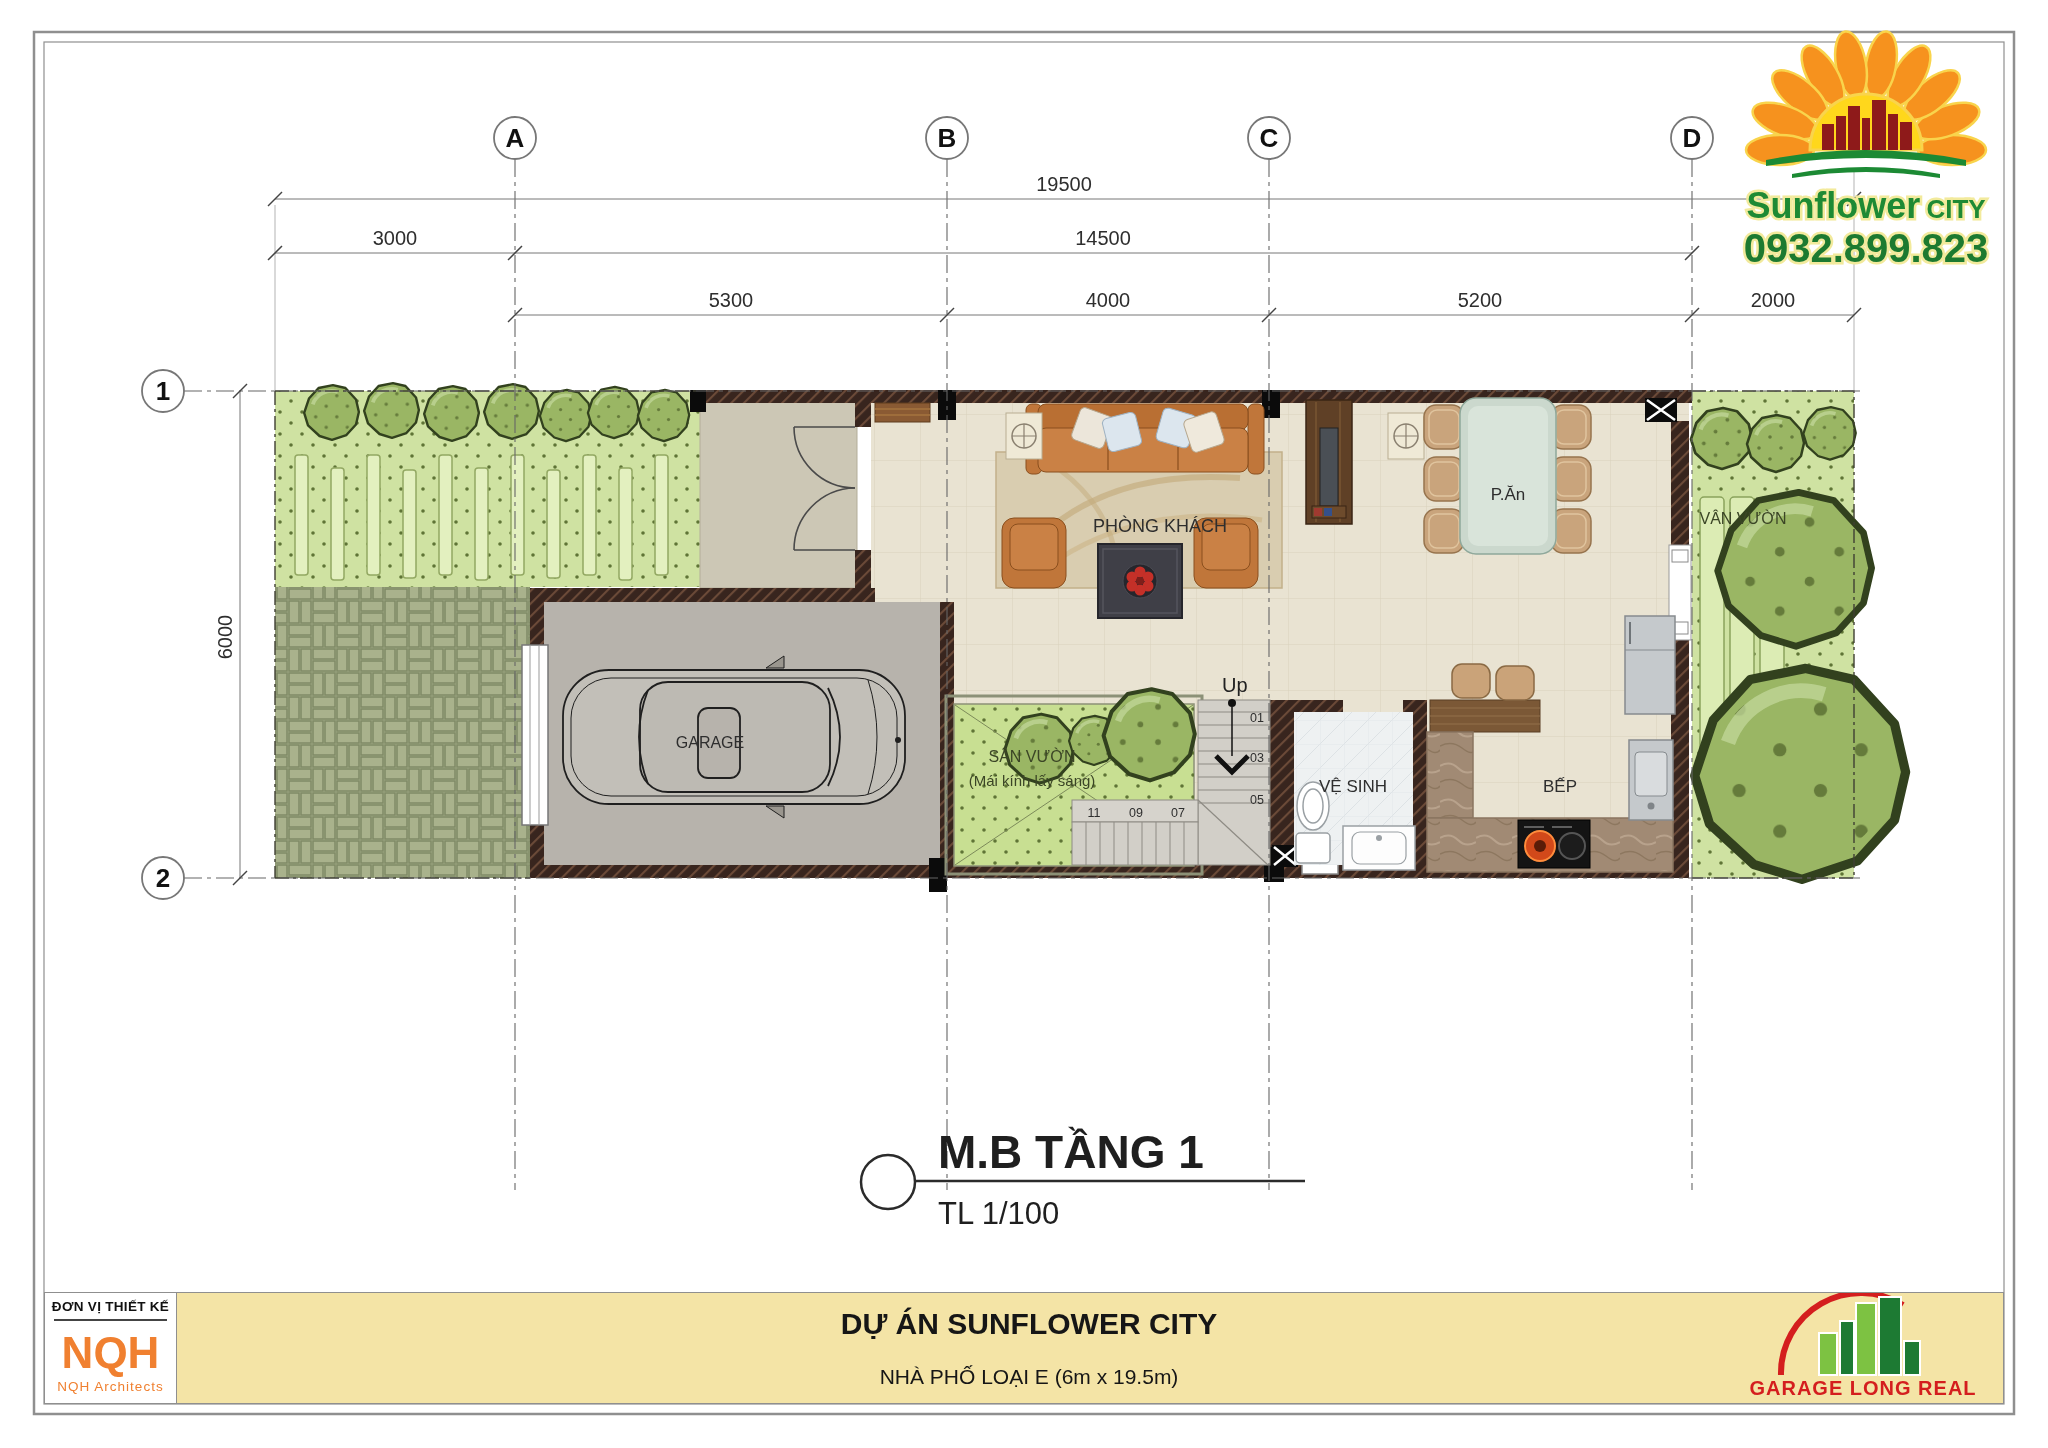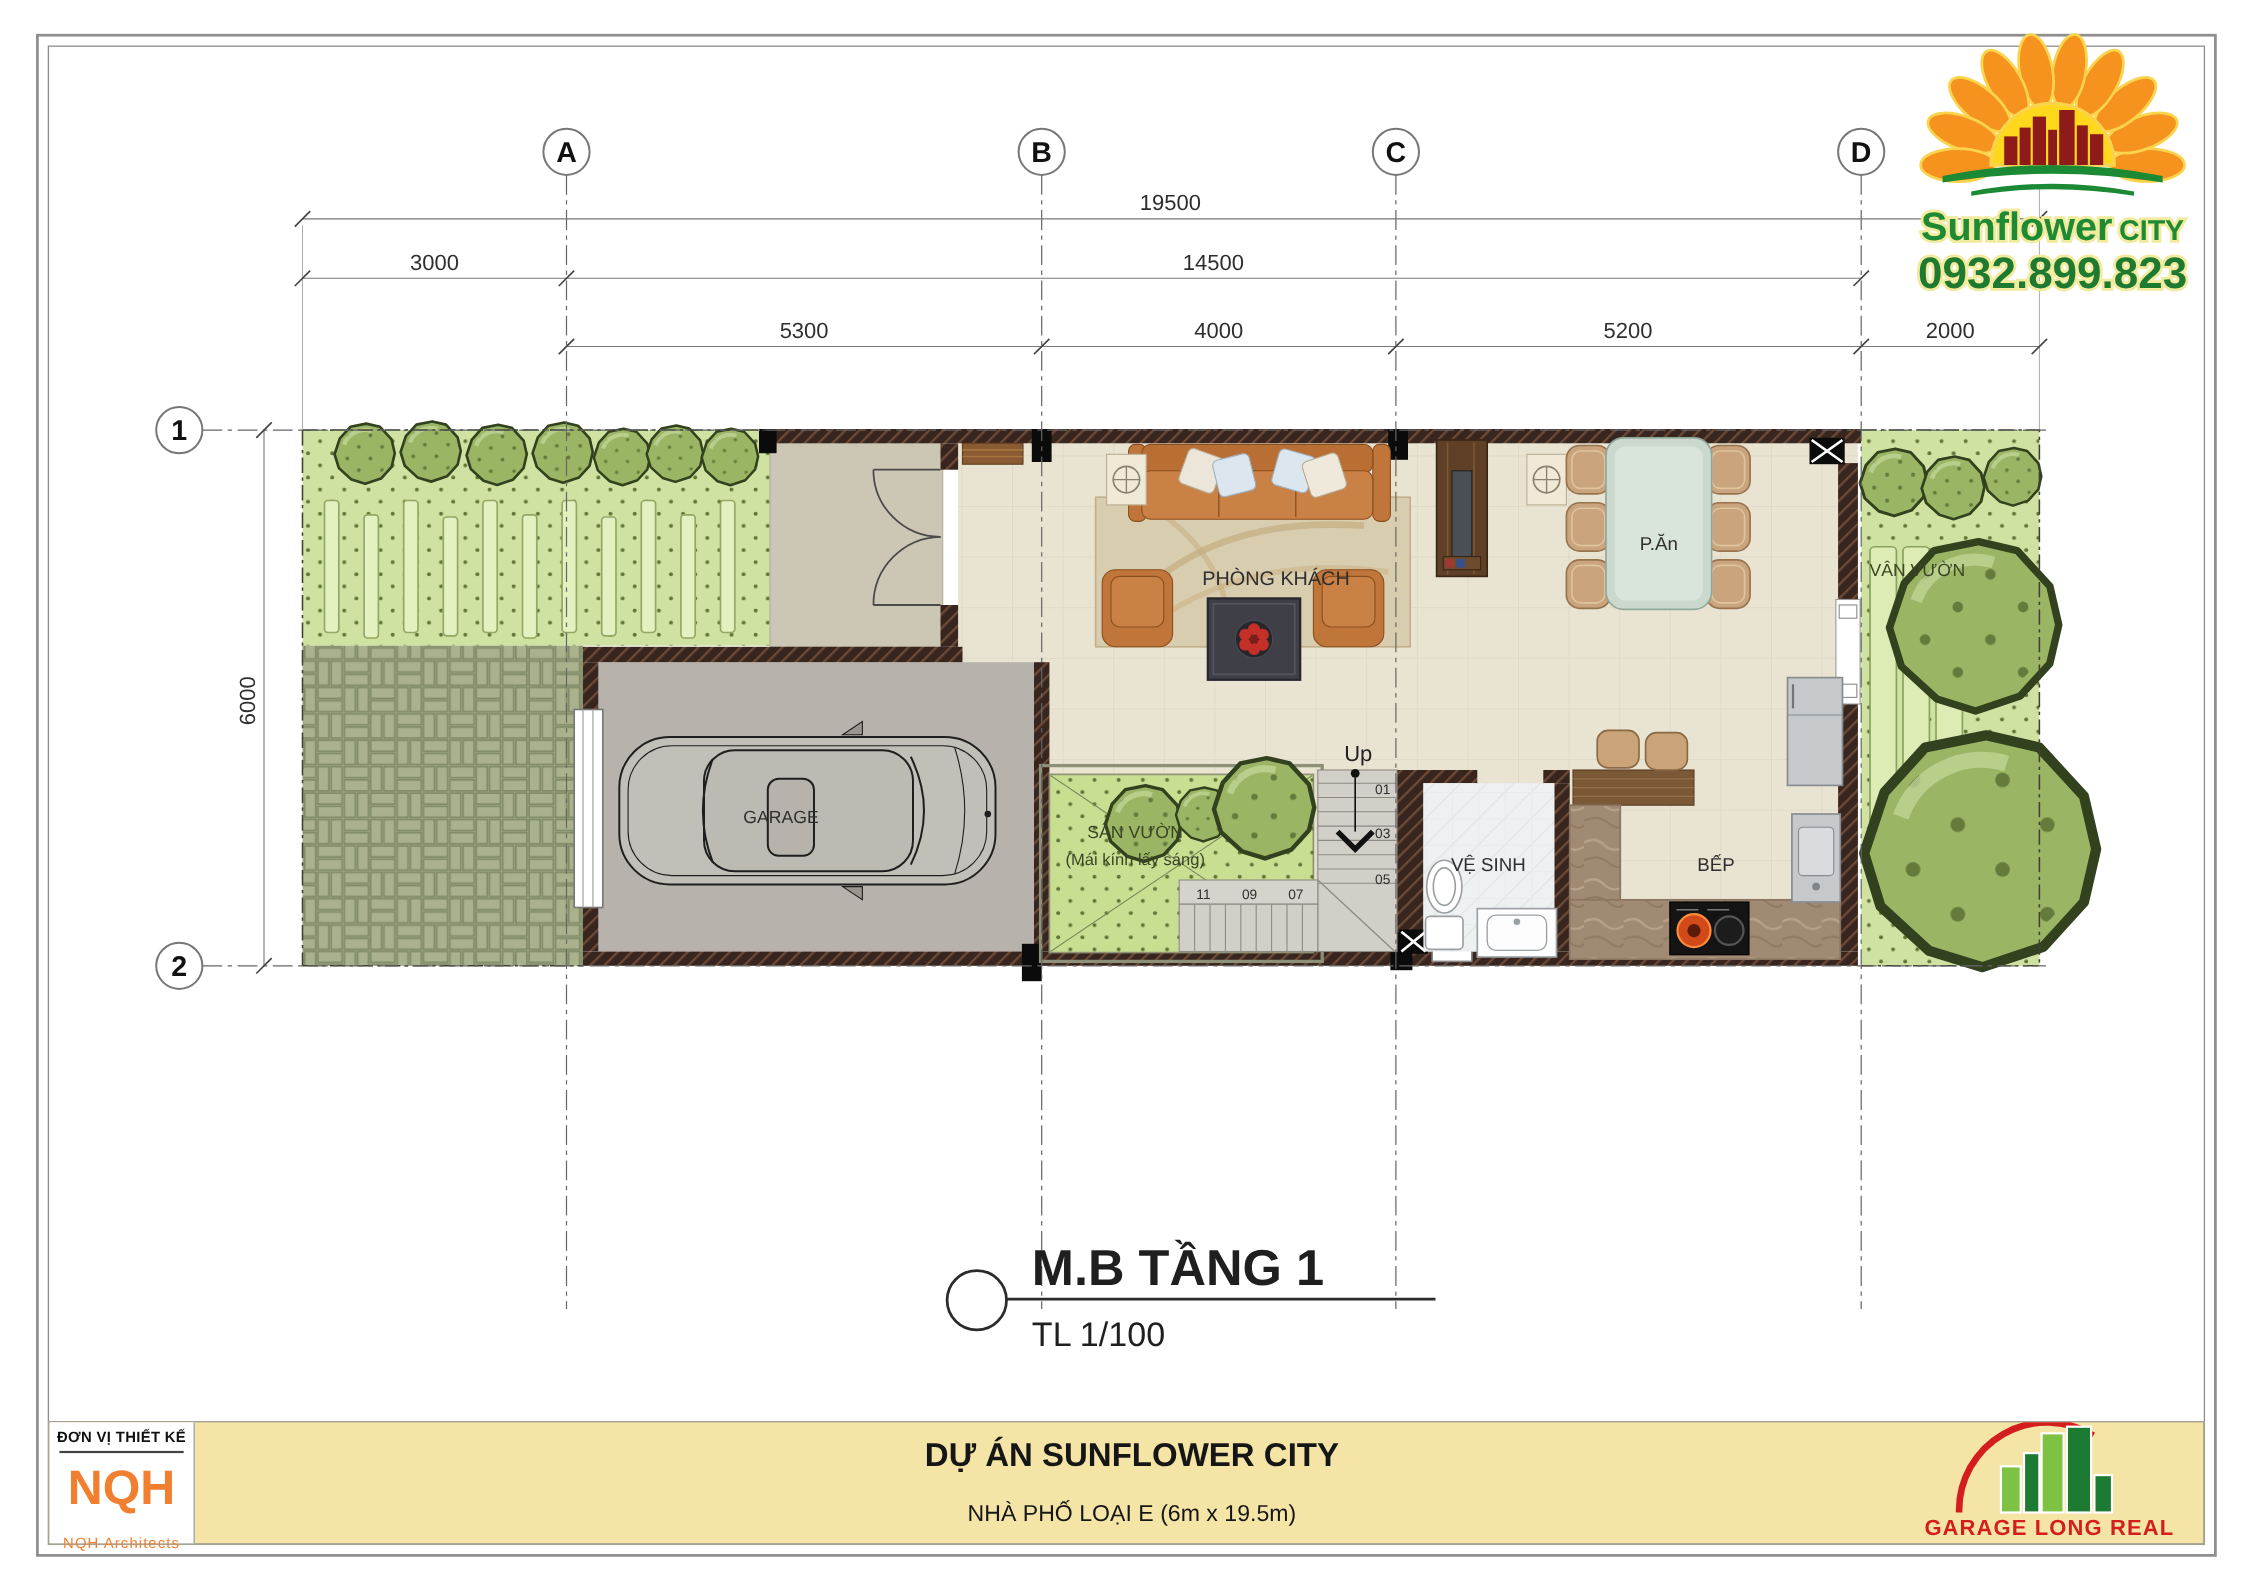--- a/index.html
+++ b/index.html
@@ -7,21 +7,21 @@
         font-family:"Liberation Sans",sans-serif;overflow:hidden;}
   .page svg text{font-family:"Liberation Sans",sans-serif;}
   
   .bottombar{position:absolute;left:44px;top:1292px;width:1960px;height:112px;
              display:flex;border:1.5px solid #8f8f8f;box-sizing:border-box;background:#f4e4a6;gap:11px;}
   .designerbox{width:132px;background:#ffffff;border-right:1.5px solid #8f8f8f;
                box-sizing:border-box;display:flex;flex-direction:column;align-items:center;padding-top:6px;}
   .designerbox .dlabel{font-size:13.5px;font-weight:bold;color:#111;letter-spacing:.3px;white-space:nowrap;}
   .designerbox .ddiv{width:86%;border-top:2.5px solid #444;margin:5px 0 10px 0;}
   .designerbox .dname{font-size:44px;font-weight:bold;color:#f08030;line-height:1;}
-  .designerbox .dsub{font-size:13.5px;color:#f08030;margin-top:20px;letter-spacing:1px;white-space:nowrap;}
+  .designerbox .dsub{font-size:13.5px;color:#f08030;margin-top:4px;letter-spacing:1px;white-space:nowrap;}
   .yellowarea{flex:1;position:relative;border-radius:21px;}
   .ptitle{position:absolute;left:841px;top:14px;transform:translateX(-50%);
           font-size:30px;font-weight:bold;color:#161616;white-space:nowrap;}
   .psub{position:absolute;left:841px;top:72px;transform:translateX(-50%);
         font-size:21px;color:#161616;white-space:nowrap;}
   .tlogo{position:absolute;right:10px;top:0px;width:260px;height:110px;text-align:center;}
   .tlogo .tltext{font-size:20px;font-weight:bold;color:#d41e1e;letter-spacing:1px;margin-top:-4px;white-space:nowrap;}
   .sunlogo{position:absolute;left:1726px;top:28px;width:280px;height:252px;}
 </style>
 </head>

